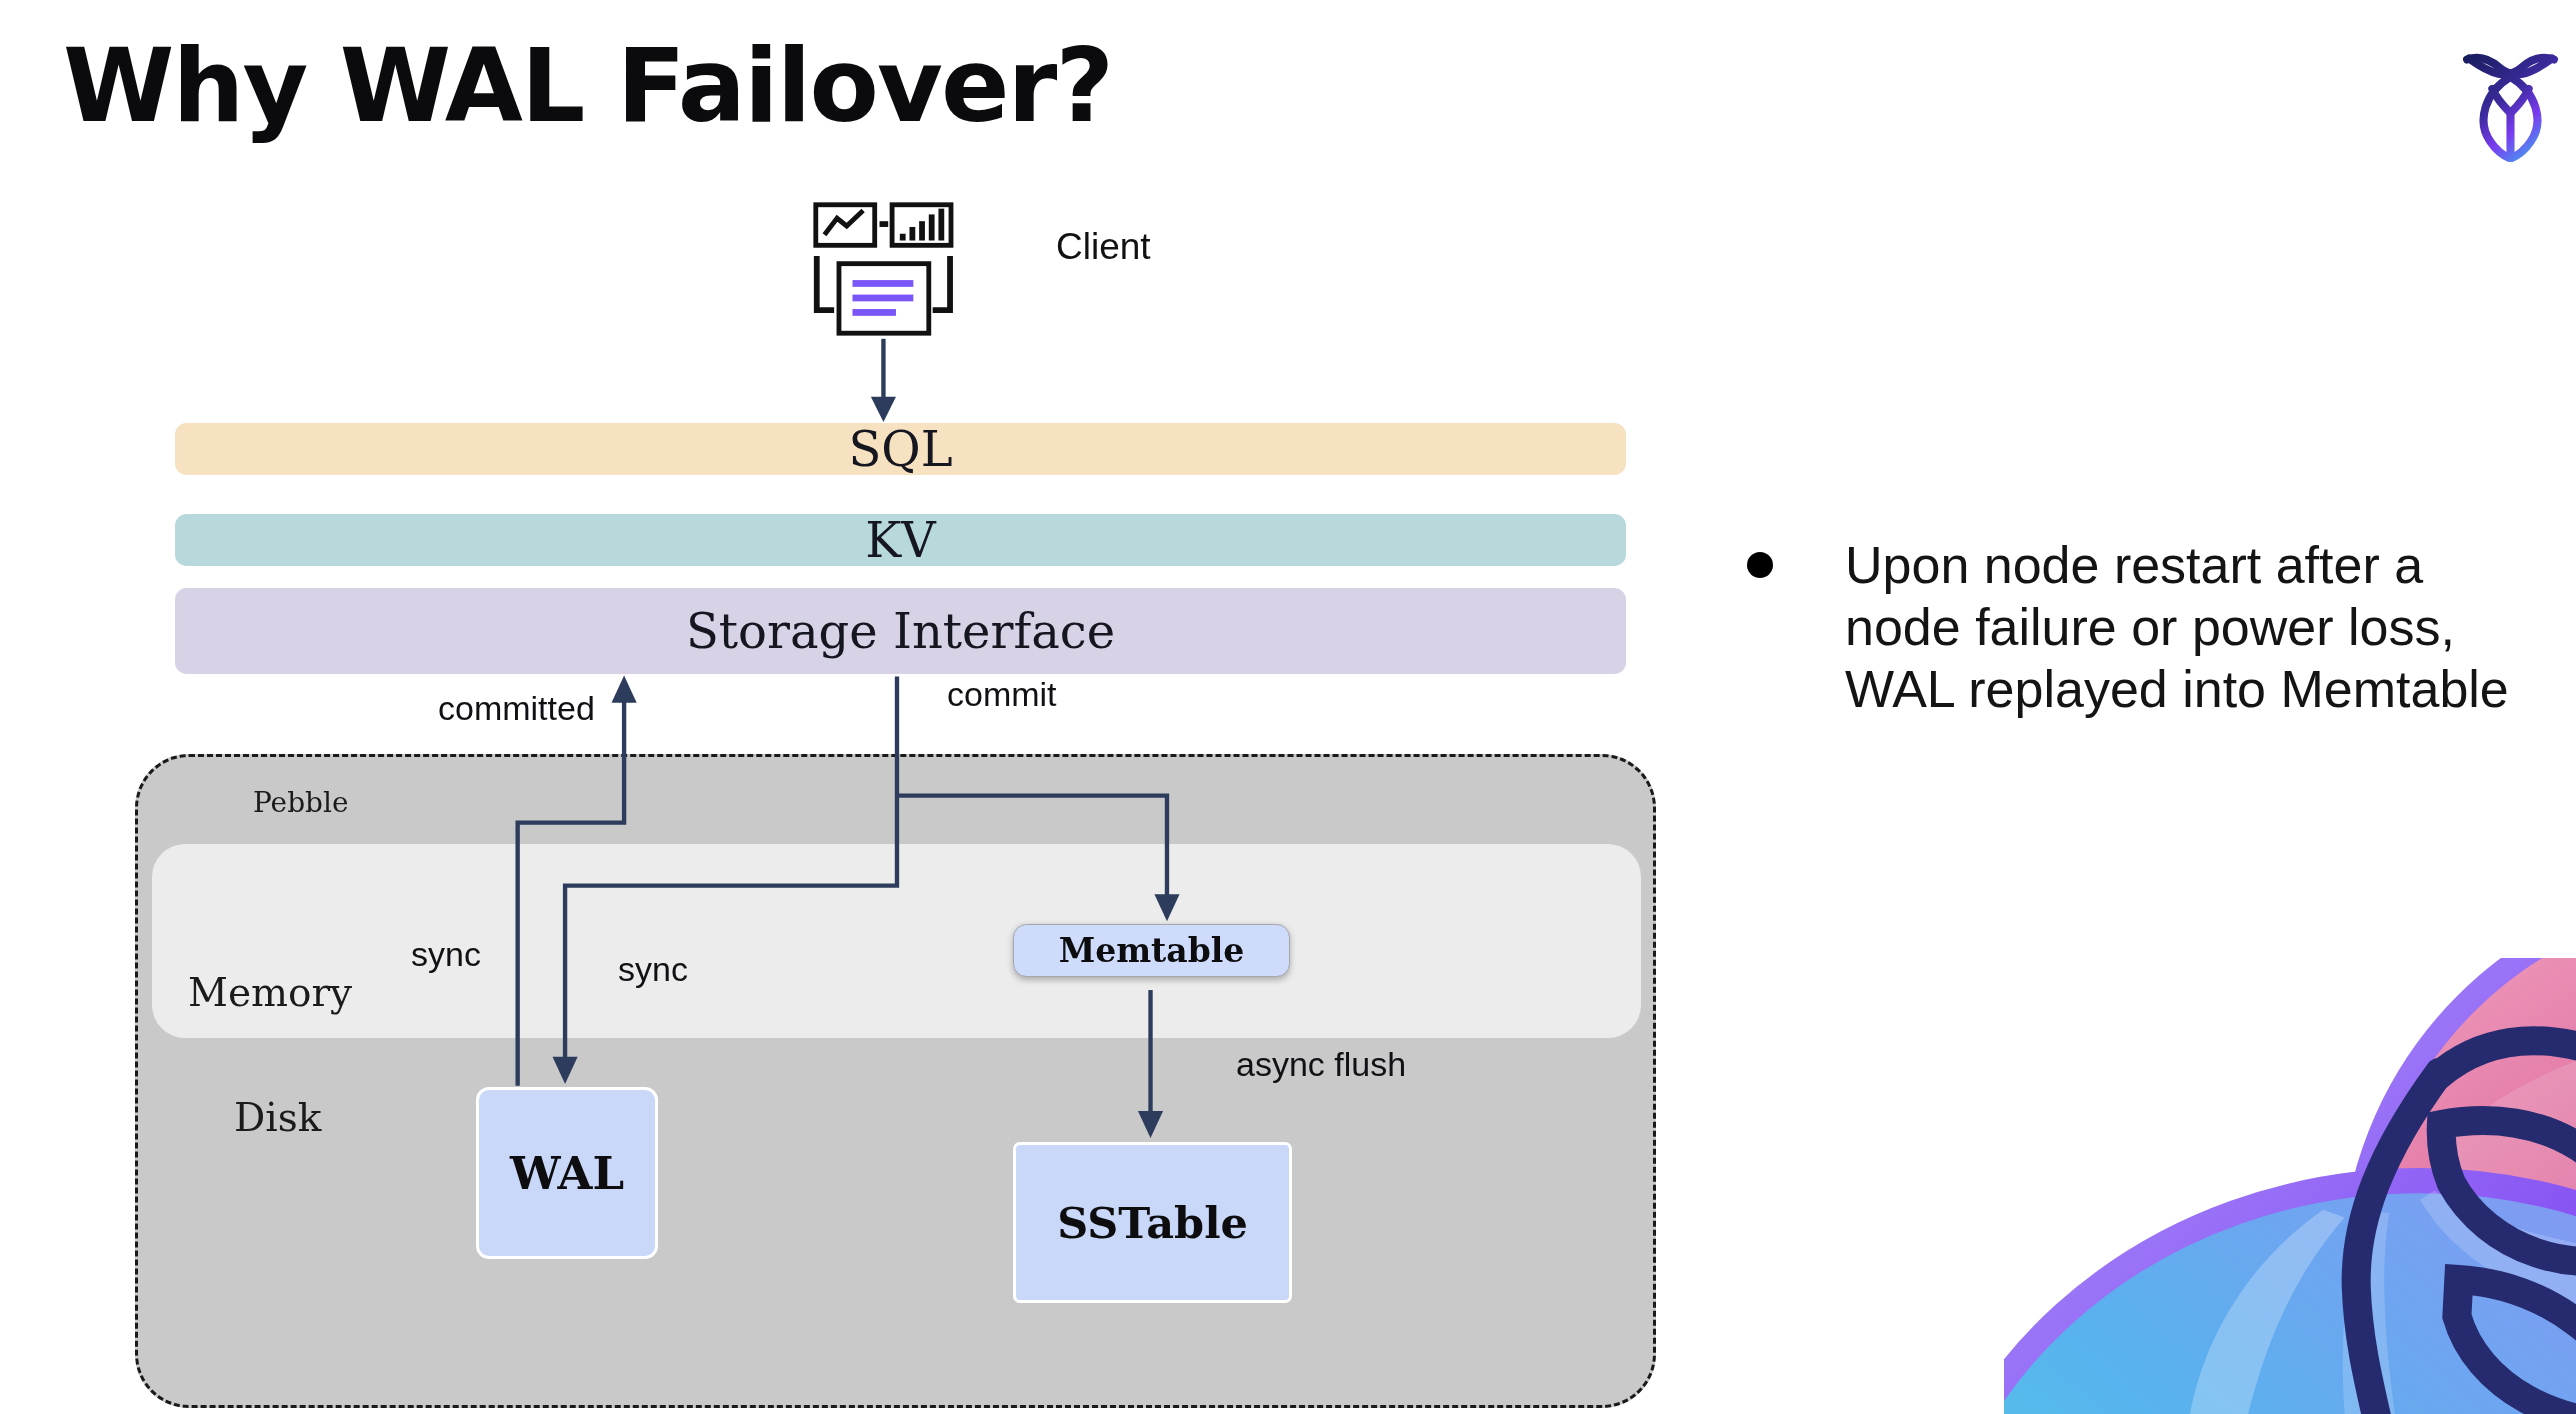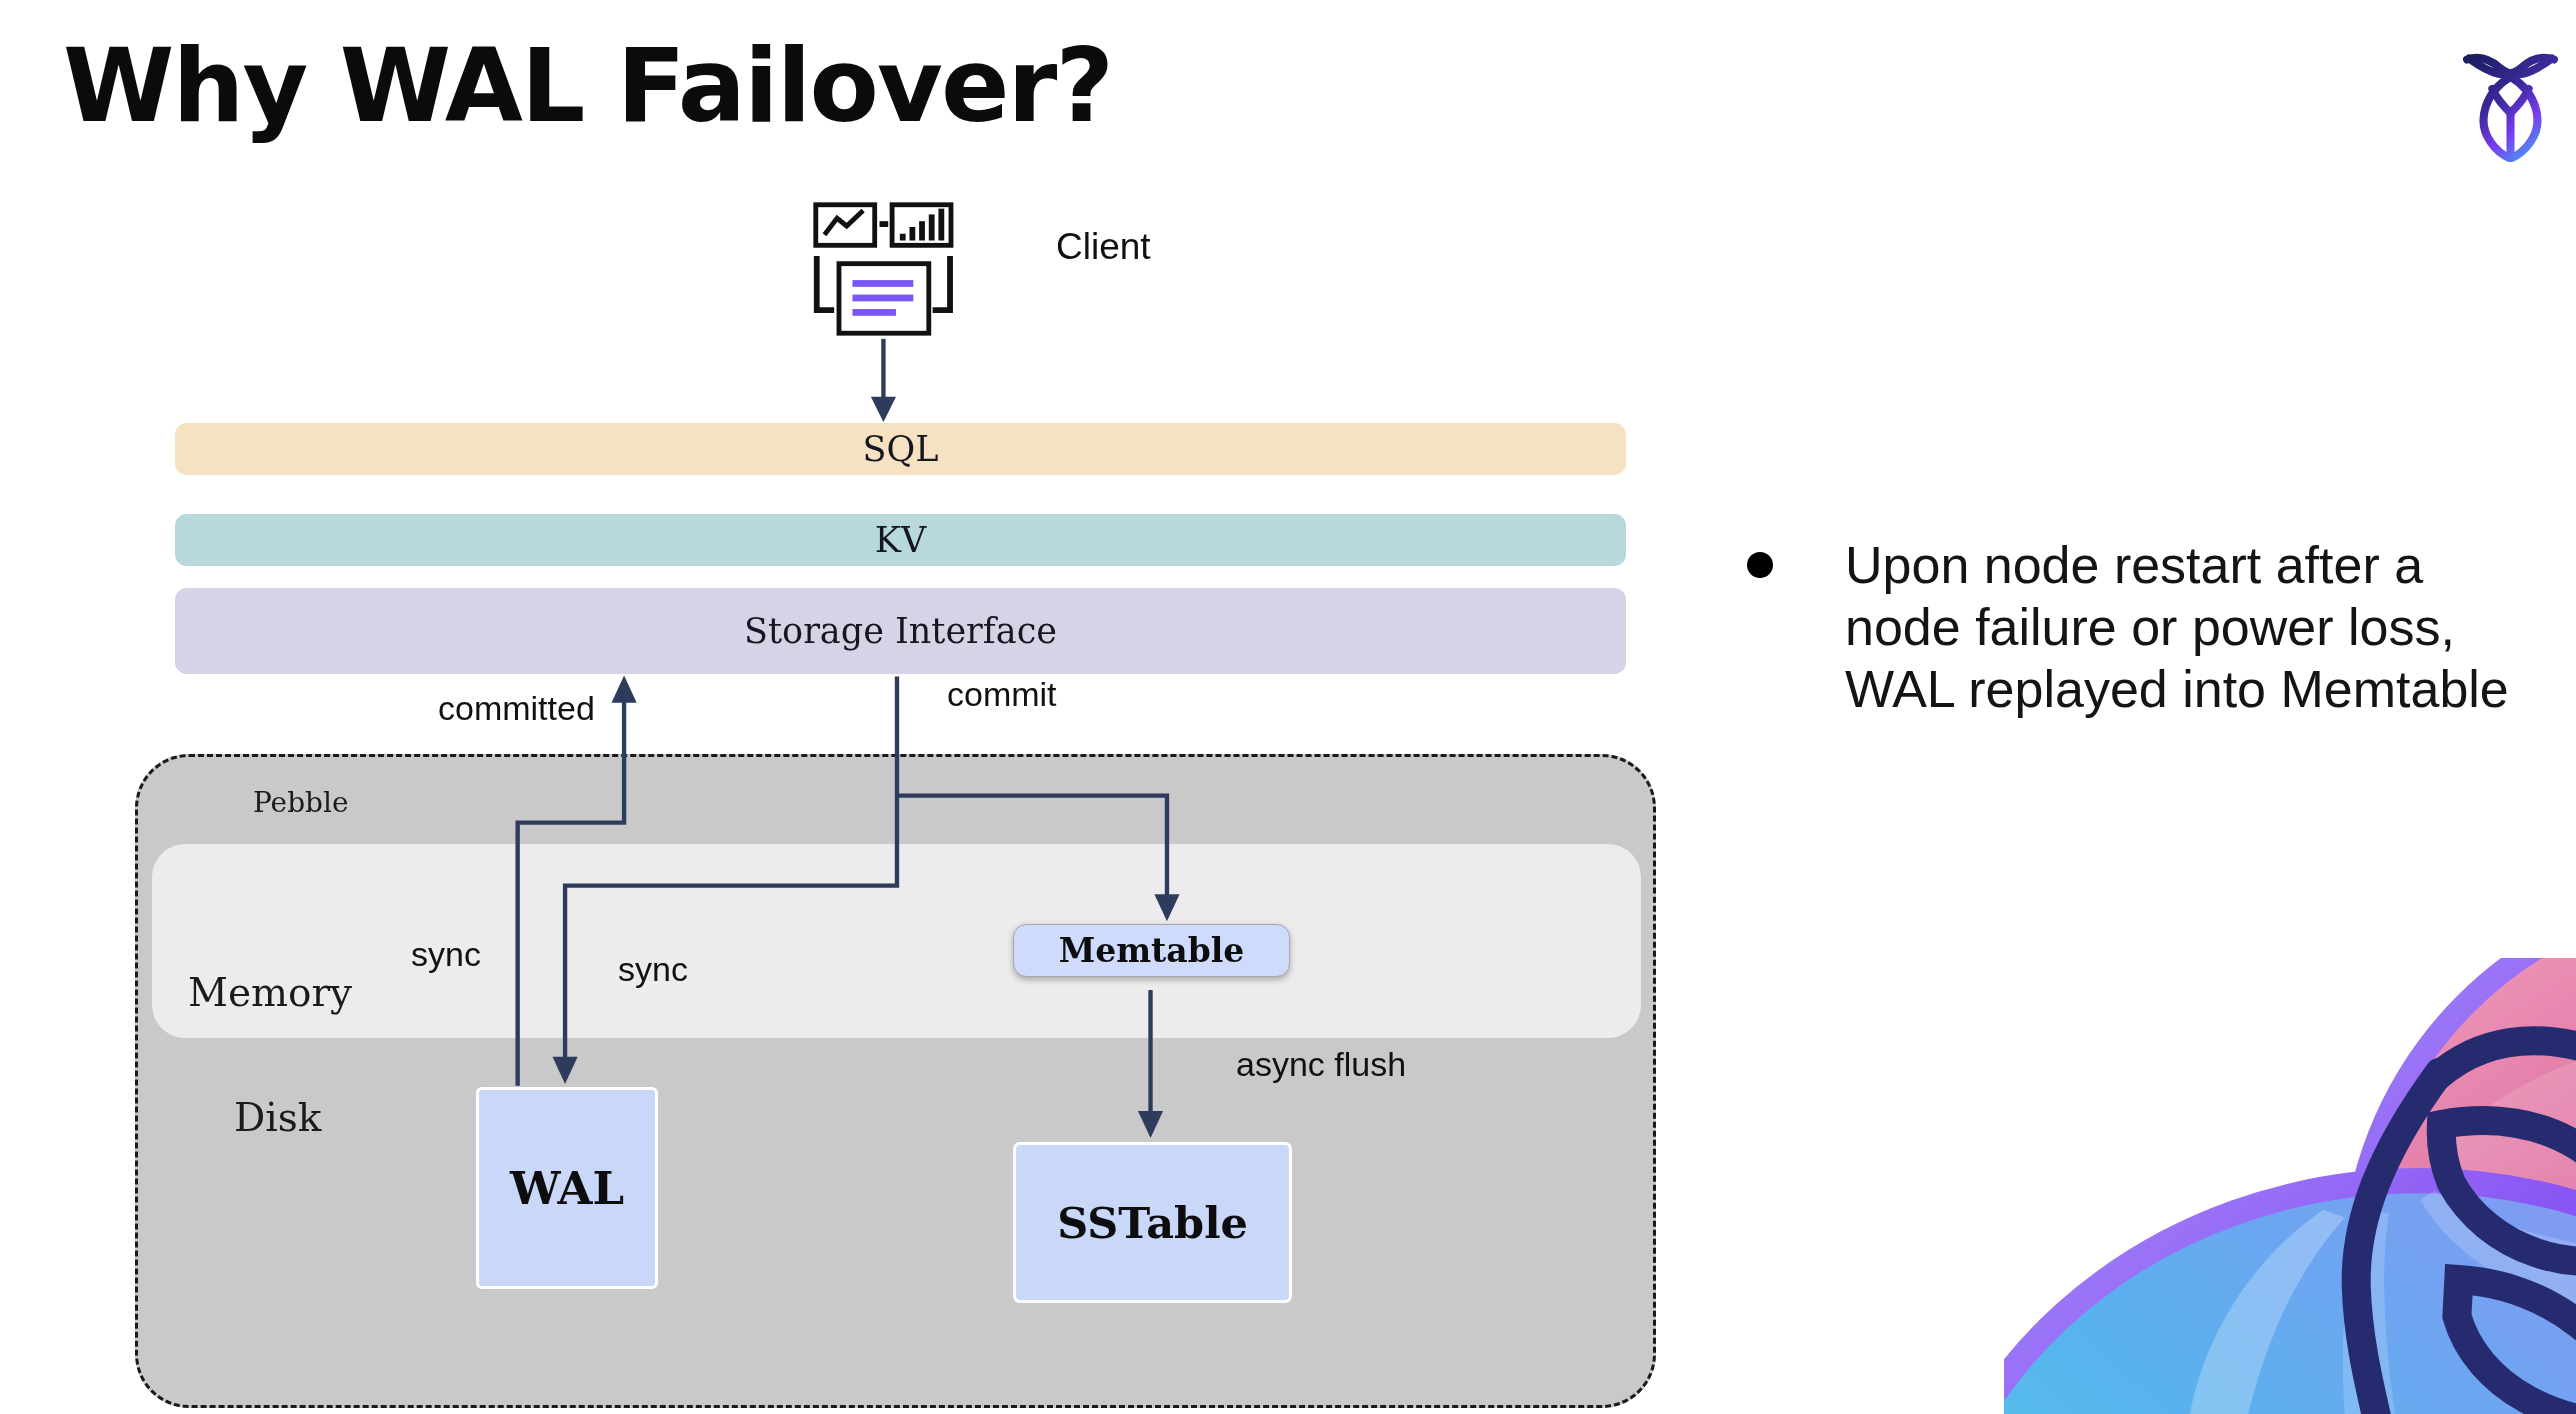--- a/index.html
+++ b/index.html
@@ -27,21 +27,21 @@
   .client-label{
     position:absolute;left:1028px;top:226px;
     font-size:37px;color:#111;
   }
   
   .layer{
     position:absolute;left:147px;width:1451px;
     border-radius:11.6px;
     display:flex;align-items:center;justify-content:center;
     font-family:"DejaVu Serif", serif;
-    font-size:35px;color:#15161f;
+    font-size:48px;color:#15161f;
   }
   .layer-sql{top:423px;height:52px;background:#f6e1c1;}
   .layer-kv{top:514px;height:52px;background:#b7d9dc;}
   .layer-storage{top:588px;height:86px;background:#d7d2e6;}
   
   .pebble-box{
     position:absolute;left:107px;top:754px;width:1521px;height:654px;
     background:#c9c9c9;
     border:3.9px dashed #1a1a1a;
     border-radius:54px;
@@ -61,21 +61,21 @@
   .disk-label{left:206px;top:1095px;}
   
   .node{
     position:absolute;
     background:#c9d7f8;
     display:flex;align-items:center;justify-content:center;
     font-family:"DejaVu Serif", serif;
     font-weight:bold;color:#0d0d0f;
     box-sizing:border-box;
   }
-  .node-wal{left:448px;top:1087px;width:182px;height:202px;border:3.9px solid #fff;border-radius:6px;font-size:45px;}
+  .node-wal{left:448px;top:1087px;width:182px;height:172px;border:3.9px solid #fff;border-radius:13px;font-size:45px;}
   .node-memtable{left:985px;top:924px;width:277px;height:53px;border:1.9px solid #a6a6af;border-radius:13.5px;font-size:33px;background:#cedbfb;box-shadow:0 2.9px 6.8px rgba(0,0,0,.28);}
   .node-sstable{left:985px;top:1142px;width:279px;height:161px;border:3.9px solid #fff;border-radius:7px;font-size:43px;}
   
   .edge-label{position:absolute;font-size:34px;color:#101114;}
   .lbl-committed{left:410px;top:689px;}
   .lbl-commit{left:919px;top:675px;}
   .lbl-sync-left{left:383px;top:935px;}
   .lbl-sync-right{left:590px;top:950px;}
   .lbl-async{left:1208px;top:1045px;}
   

